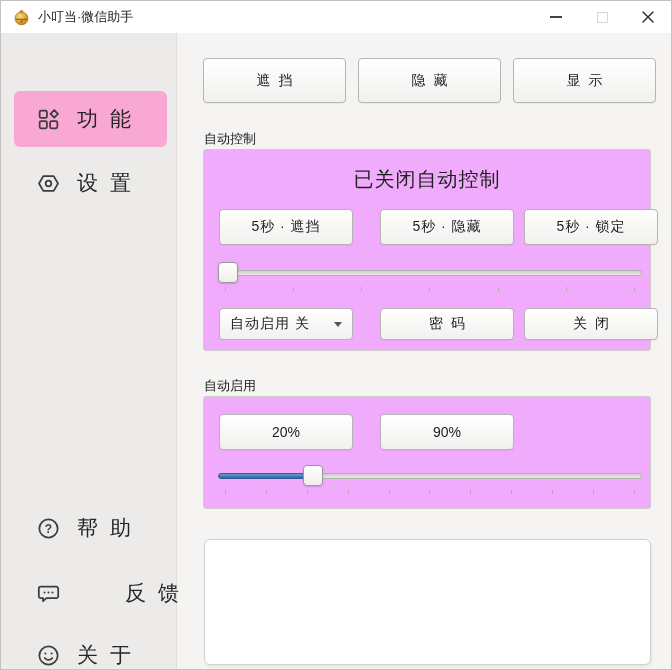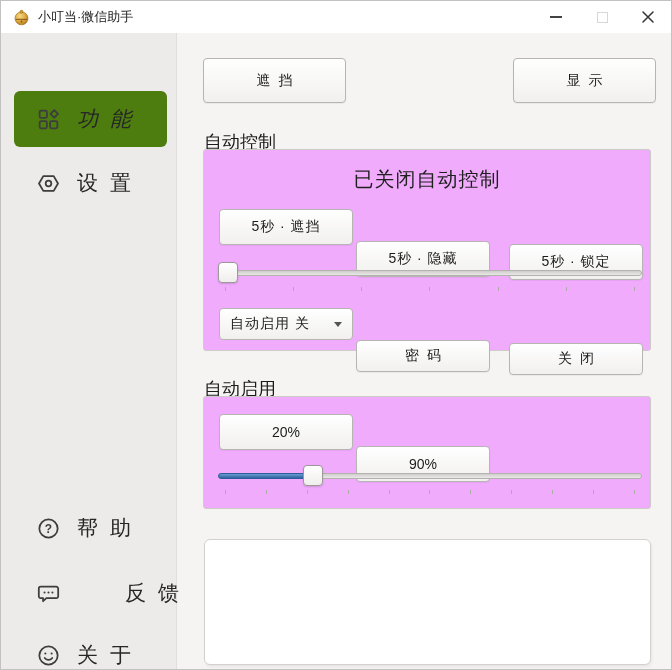--- a/index.html
+++ b/index.html
@@ -21,47 +21,47 @@
   .max-glyph { width:11px; height:11px; border:1.5px solid #d8d7d5; }
   
   .sidebar {
     position:absolute; top:32px; left:0; width:176px; height:638px;
     background:#ecebe9; border-right:1px solid #e0dfdd;
   }
   .side-item {
     position:absolute; left:13px; width:153px; height:56px;
     display:flex; align-items:center; padding-left:22px; border-radius:6px;
   }
-  .side-item.active { background:#4d7c0f;font-style:italic; }
+  .side-item.active { background:#f9a8d4; }
   .side-item .icon { width:25px; height:25px; flex:0 0 25px; display:flex; align-items:center; }
   .side-item .label { font-size:21px; color:#262626; margin-left:16px; letter-spacing:12px; white-space:nowrap; }
   
   .btn {
     position:absolute; background:linear-gradient(#ffffff,#f1f0ee);
     border:1px solid #b6b5b3; border-radius:4px;
     display:flex; align-items:center; justify-content:center;
     font-size:14px; color:#1c1c1c; box-shadow:0 1px 1px rgba(0,0,0,0.05); cursor:default;
   }
   .btn.big { height:45px; width:143px; top:57px; }
   .ls2 { letter-spacing:8px; padding-left:8px; }
   .ls1 { letter-spacing:1px; }
   
-  .section-label { position:absolute; left:203px; font-size:18px; color:#1a1a1a; }
+  .section-label { position:absolute; left:203px; font-size:13px; color:#1a1a1a; }
   .groupbox {
     position:absolute; left:202px; width:448px;
     background:#f0abfc; border:1px solid #cccbc9; border-radius:3px;
   }
   #group-auto { top:148px; height:202px; }
   #group-trans { top:395px; height:113px; }
   .status-text {
     position:absolute; top:16px; left:0; width:100%; text-align:center;
     font-size:20px; letter-spacing:1px; color:#1f1f1f;
   }
   .gb-btn { width:134px; height:36px; }
-  .gb-col1 { left:15px; } .gb-col2 { left:152px;margin-top:32px; } .gb-col3 { left:305px;margin-top:35px; }
+  .gb-col1 { left:15px; } .gb-col2 { left:176px; } .gb-col3 { left:320px; }
   
   .slider { position:absolute; left:14px; width:424px; height:30px; }
   .slider-track {
     position:absolute; top:8px; left:0; right:0; height:6px; border-radius:3px;
     background:linear-gradient(#cfcecc,#e9e8e6); border:1px solid #b3b2b0;
   }
   .slider-fill {
     position:absolute; top:8px; left:0; height:6px; border-radius:3px;
     background:linear-gradient(#6b9bd2,#2e62a0); border:1px solid #2d5e9a;
   }
@@ -181,20 +181,21 @@
           <circle cx="9" cy="10" r="1" fill="#3d3d3d" stroke="none"></circle>
           <circle cx="15" cy="10" r="1" fill="#3d3d3d" stroke="none"></circle>
           <path d="M8.4 14.4c1 1.2 2.2 1.8 3.6 1.8s2.6-.6 3.6-1.8" stroke-linecap="round"></path>
         </svg>
       </span>
       <span class="label">关于</span>
     </div>
   </div>
 
   <div class="btn big ls2" style="left:202px;">遮挡</div>
+  <div class="btn big ls2" style="left:357px;">隐藏</div>
   <div class="btn big ls2" style="left:512px;">显示</div>
 
   <div class="section-label" style="top:129px;">自动控制</div>
   <div class="groupbox" id="group-auto">
     <div class="status-text">已关闭自动控制</div>
 
     <div class="btn gb-btn gb-col1 ls1" style="top:59px;">5秒 · 遮挡</div>
     <div class="btn gb-btn gb-col2 ls1" style="top:59px;">5秒 · 隐藏</div>
     <div class="btn gb-btn gb-col3 ls1" style="top:59px;">5秒 · 锁定</div>
 

